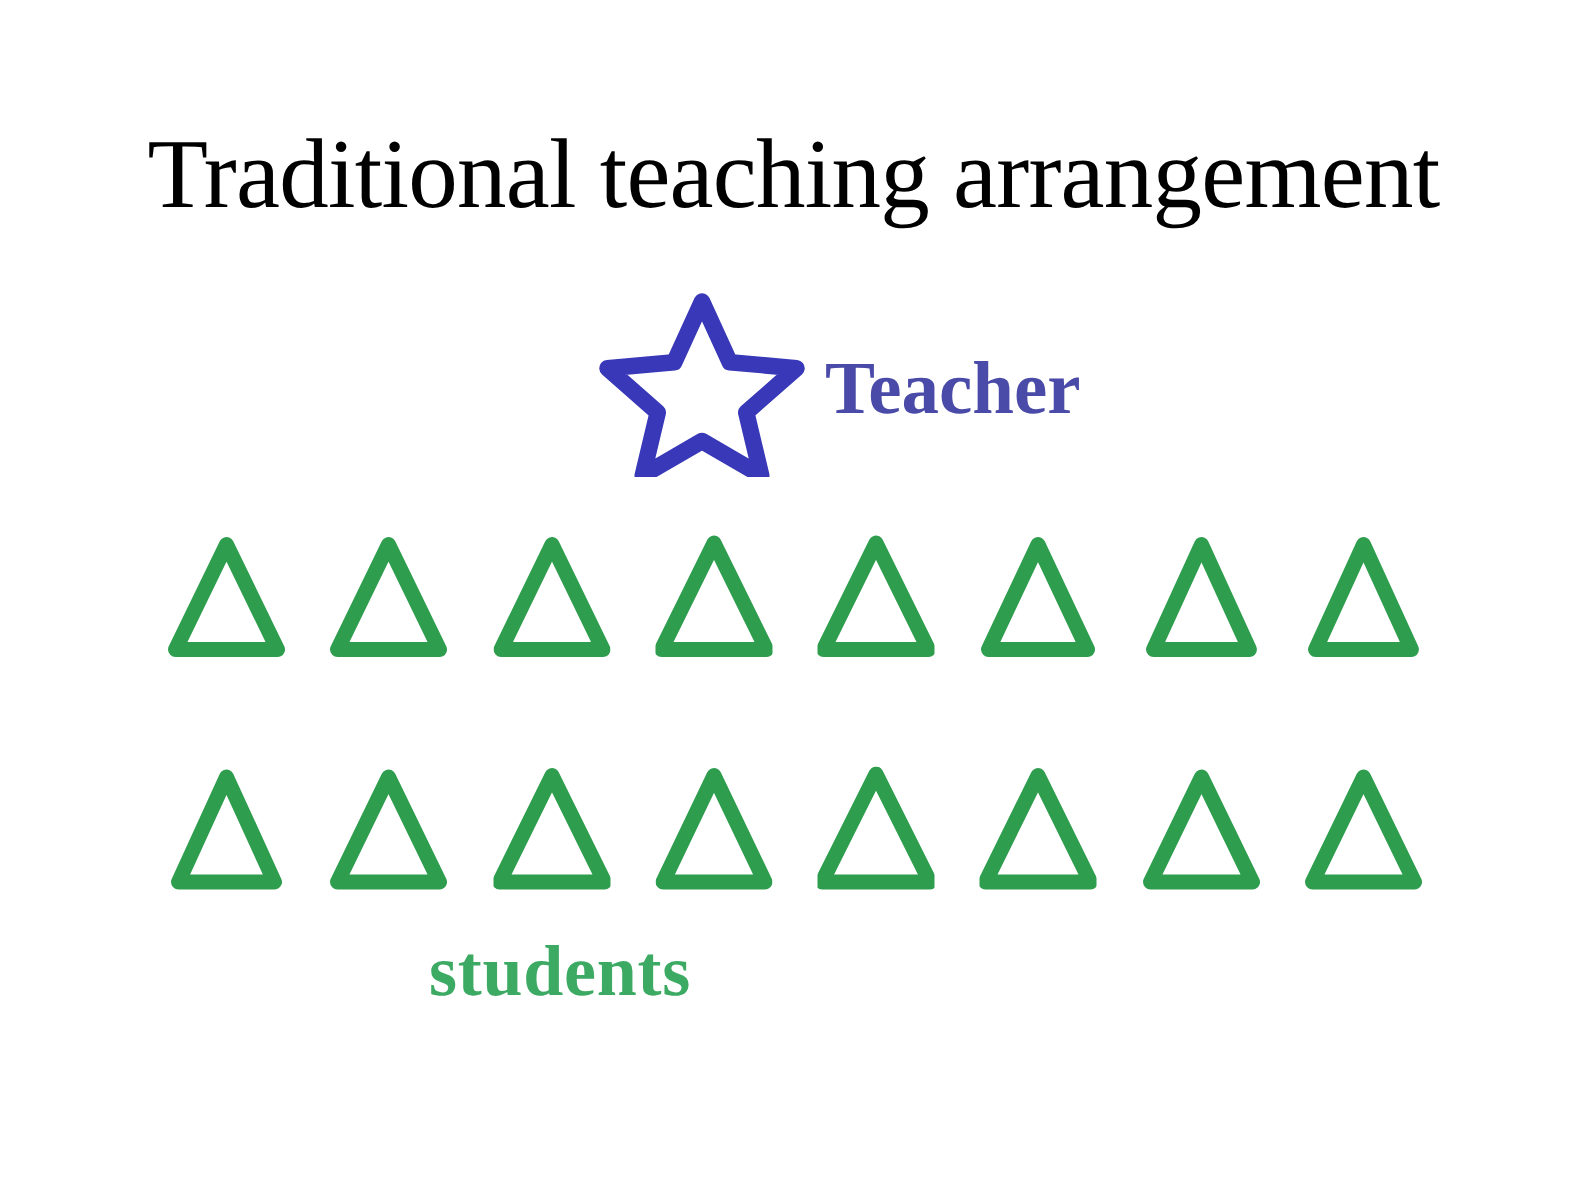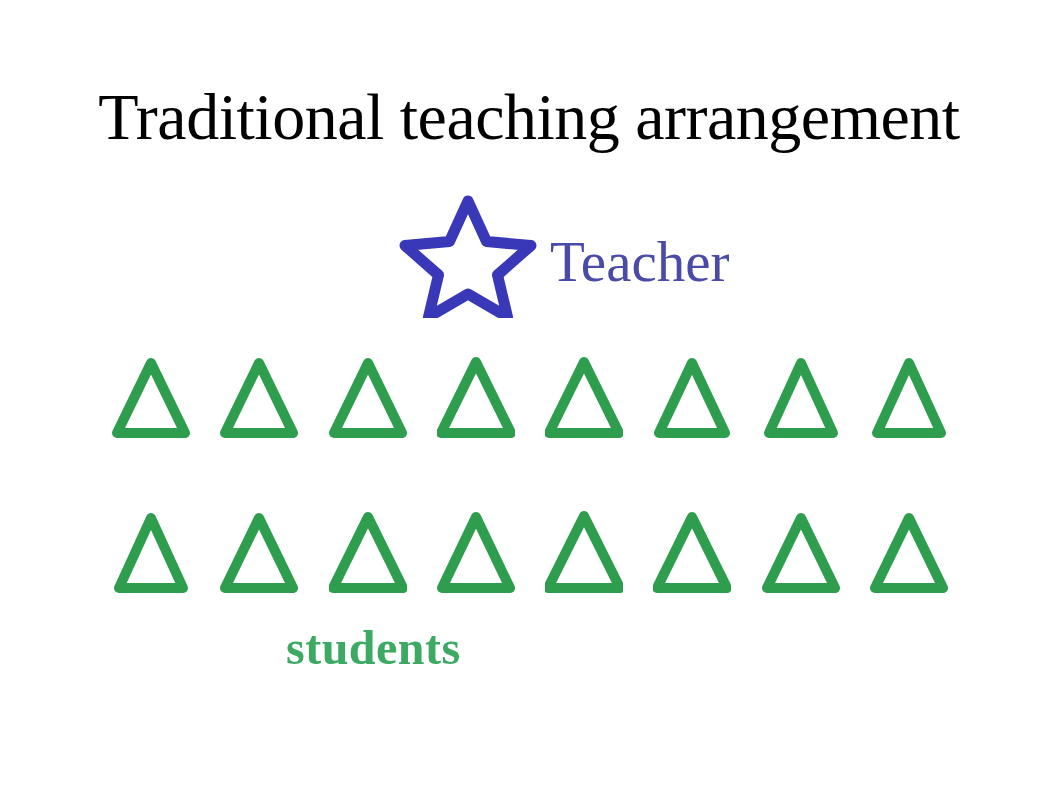--- a/index.html
+++ b/index.html
@@ -52,22 +52,22 @@
     top: 0px;
     width: 140px;
     height: 125px;
   }
 
   #teacher-label {
     position: absolute;
     left: 152px;
     top: 40px;
     font-family: "Liberation Serif", "DejaVu Serif", serif;
-    font-weight: 400;
-    font-size: 57px;
+    font-weight: 700;
+    font-size: 50px;
     line-height: 1;
     color: #4A4AA8;
     white-space: nowrap;
   }
 
   
   .student-row {
     position: absolute;
     left: 112px;
     width: 836px;

